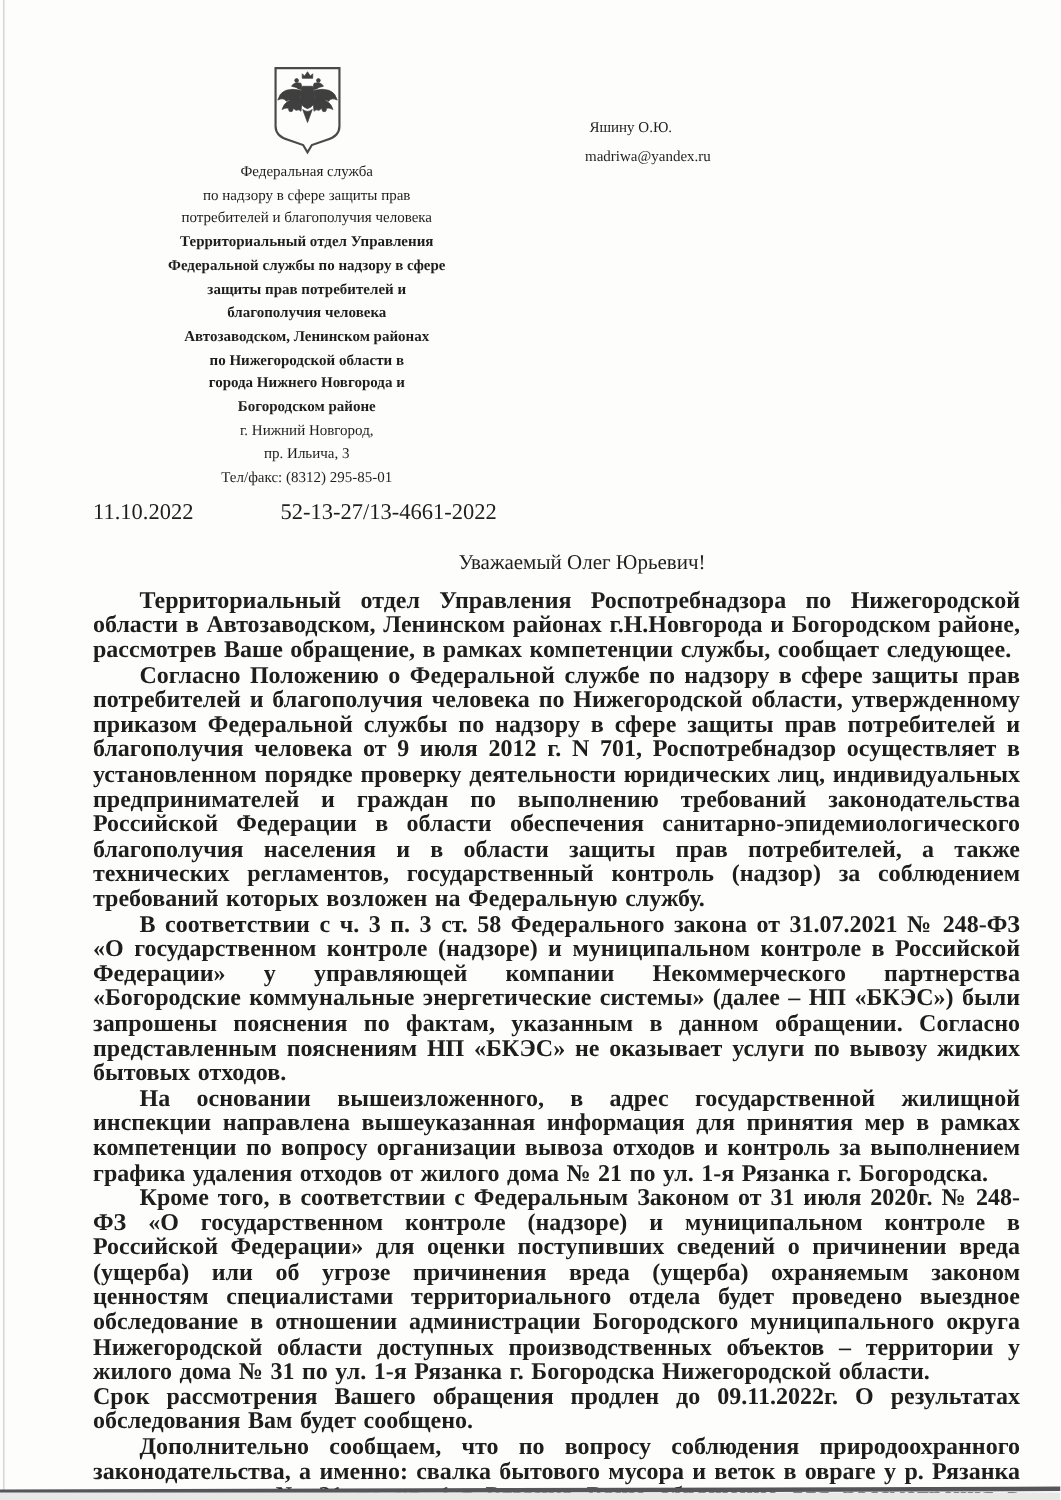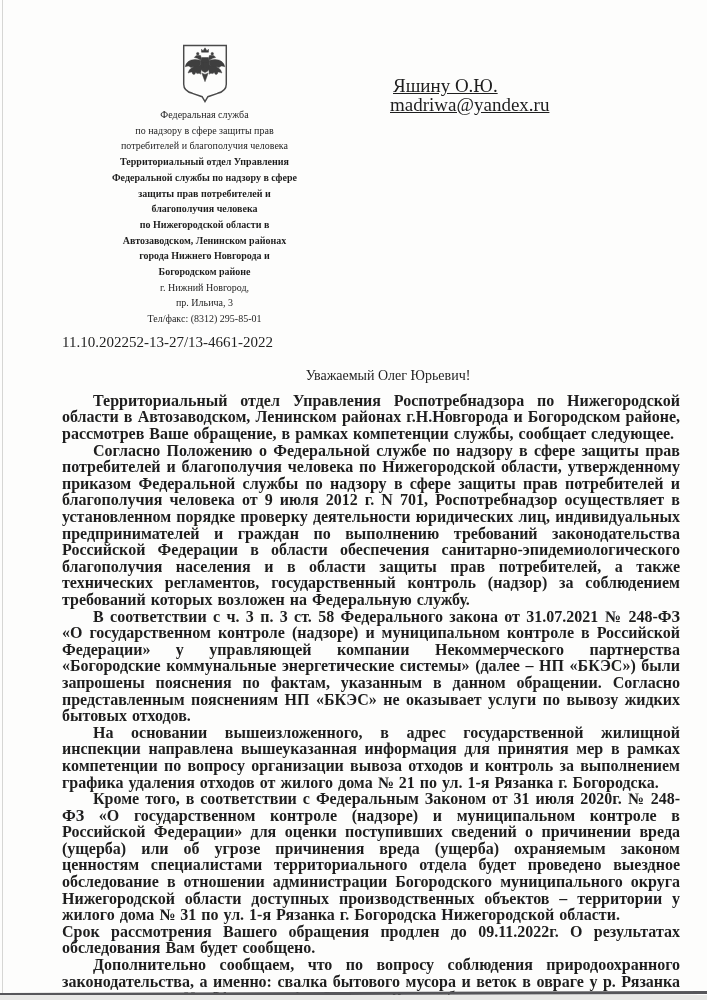--- a/index.html
+++ b/index.html
@@ -27,24 +27,24 @@
   .scan-bottom-strip {
     position: absolute; left: 0; bottom: 0; width: 100%; height: 5px;
     background: #e8e8e6;
   }
 
   .header-row { display: flex; }
   .header-left { width: 285px; flex: 0 0 285px; text-align: center; }
   .emblem { width: 52px; height: 60px; margin: 0 auto 4px auto; }
   .hline { font-size: 10px; line-height: 15.7px; white-space: nowrap; }
   .hline.bold { font-weight: bold; }
-  .header-right { padding-left: 43px; padding-top: 33px; font-size: 19px; line-height: 19px; text-decoration: underline; }
+  .header-right { padding-left: 43px; padding-top: 33px; font-size: 10px; line-height: 19px; }
   .header-right .r-name { padding-left: 3px; }
 
-  .ref-row { margin-top: 7px; display: flex; font-size: 15px; line-height: 17px; }
+  .ref-row { margin-top: 7px; display: flex; gap: 58px; font-size: 15px; line-height: 17px; }
   .subject { margin-top: 9px; font-size: 15px; line-height: 17px; }
   .greeting { margin-top: 16px; font-size: 14px; line-height: 17px; text-align: center; padding-left: 34px; }
 
   .body-text { margin-top: 9px; }
   .para {
     margin: 0;
     font-size: 16px;
     line-height: 16.6px;
     text-align: justify;
     text-indent: 31px;
@@ -82,22 +82,22 @@
           </g>
         </svg>
       </div>
       <div class="hline">Федеральная служба</div>
       <div class="hline">по надзору в сфере защиты прав</div>
       <div class="hline">потребителей и благополучия человека</div>
       <div class="hline bold">Территориальный отдел Управления</div>
       <div class="hline bold">Федеральной службы по надзору в сфере</div>
       <div class="hline bold">защиты прав потребителей и</div>
       <div class="hline bold">благополучия человека</div>
+      <div class="hline bold">Автозаводском, Ленинском районах</div>
       <div class="hline bold">по Нижегородской области в</div>
-      <div class="hline bold">Автозаводском, Ленинском районах</div>
       <div class="hline bold">города Нижнего Новгорода и</div>
       <div class="hline bold">Богородском районе</div>
       <div class="hline">г. Нижний Новгород,</div>
       <div class="hline">пр. Ильича, 3</div>
       <div class="hline">Тел/факс: (8312) 295-85-01</div>
     </div>
     <div class="header-right">
       <div class="r-name">Яшину О.Ю.</div>
       <div>madriwa@yandex.ru</div>
     </div>

